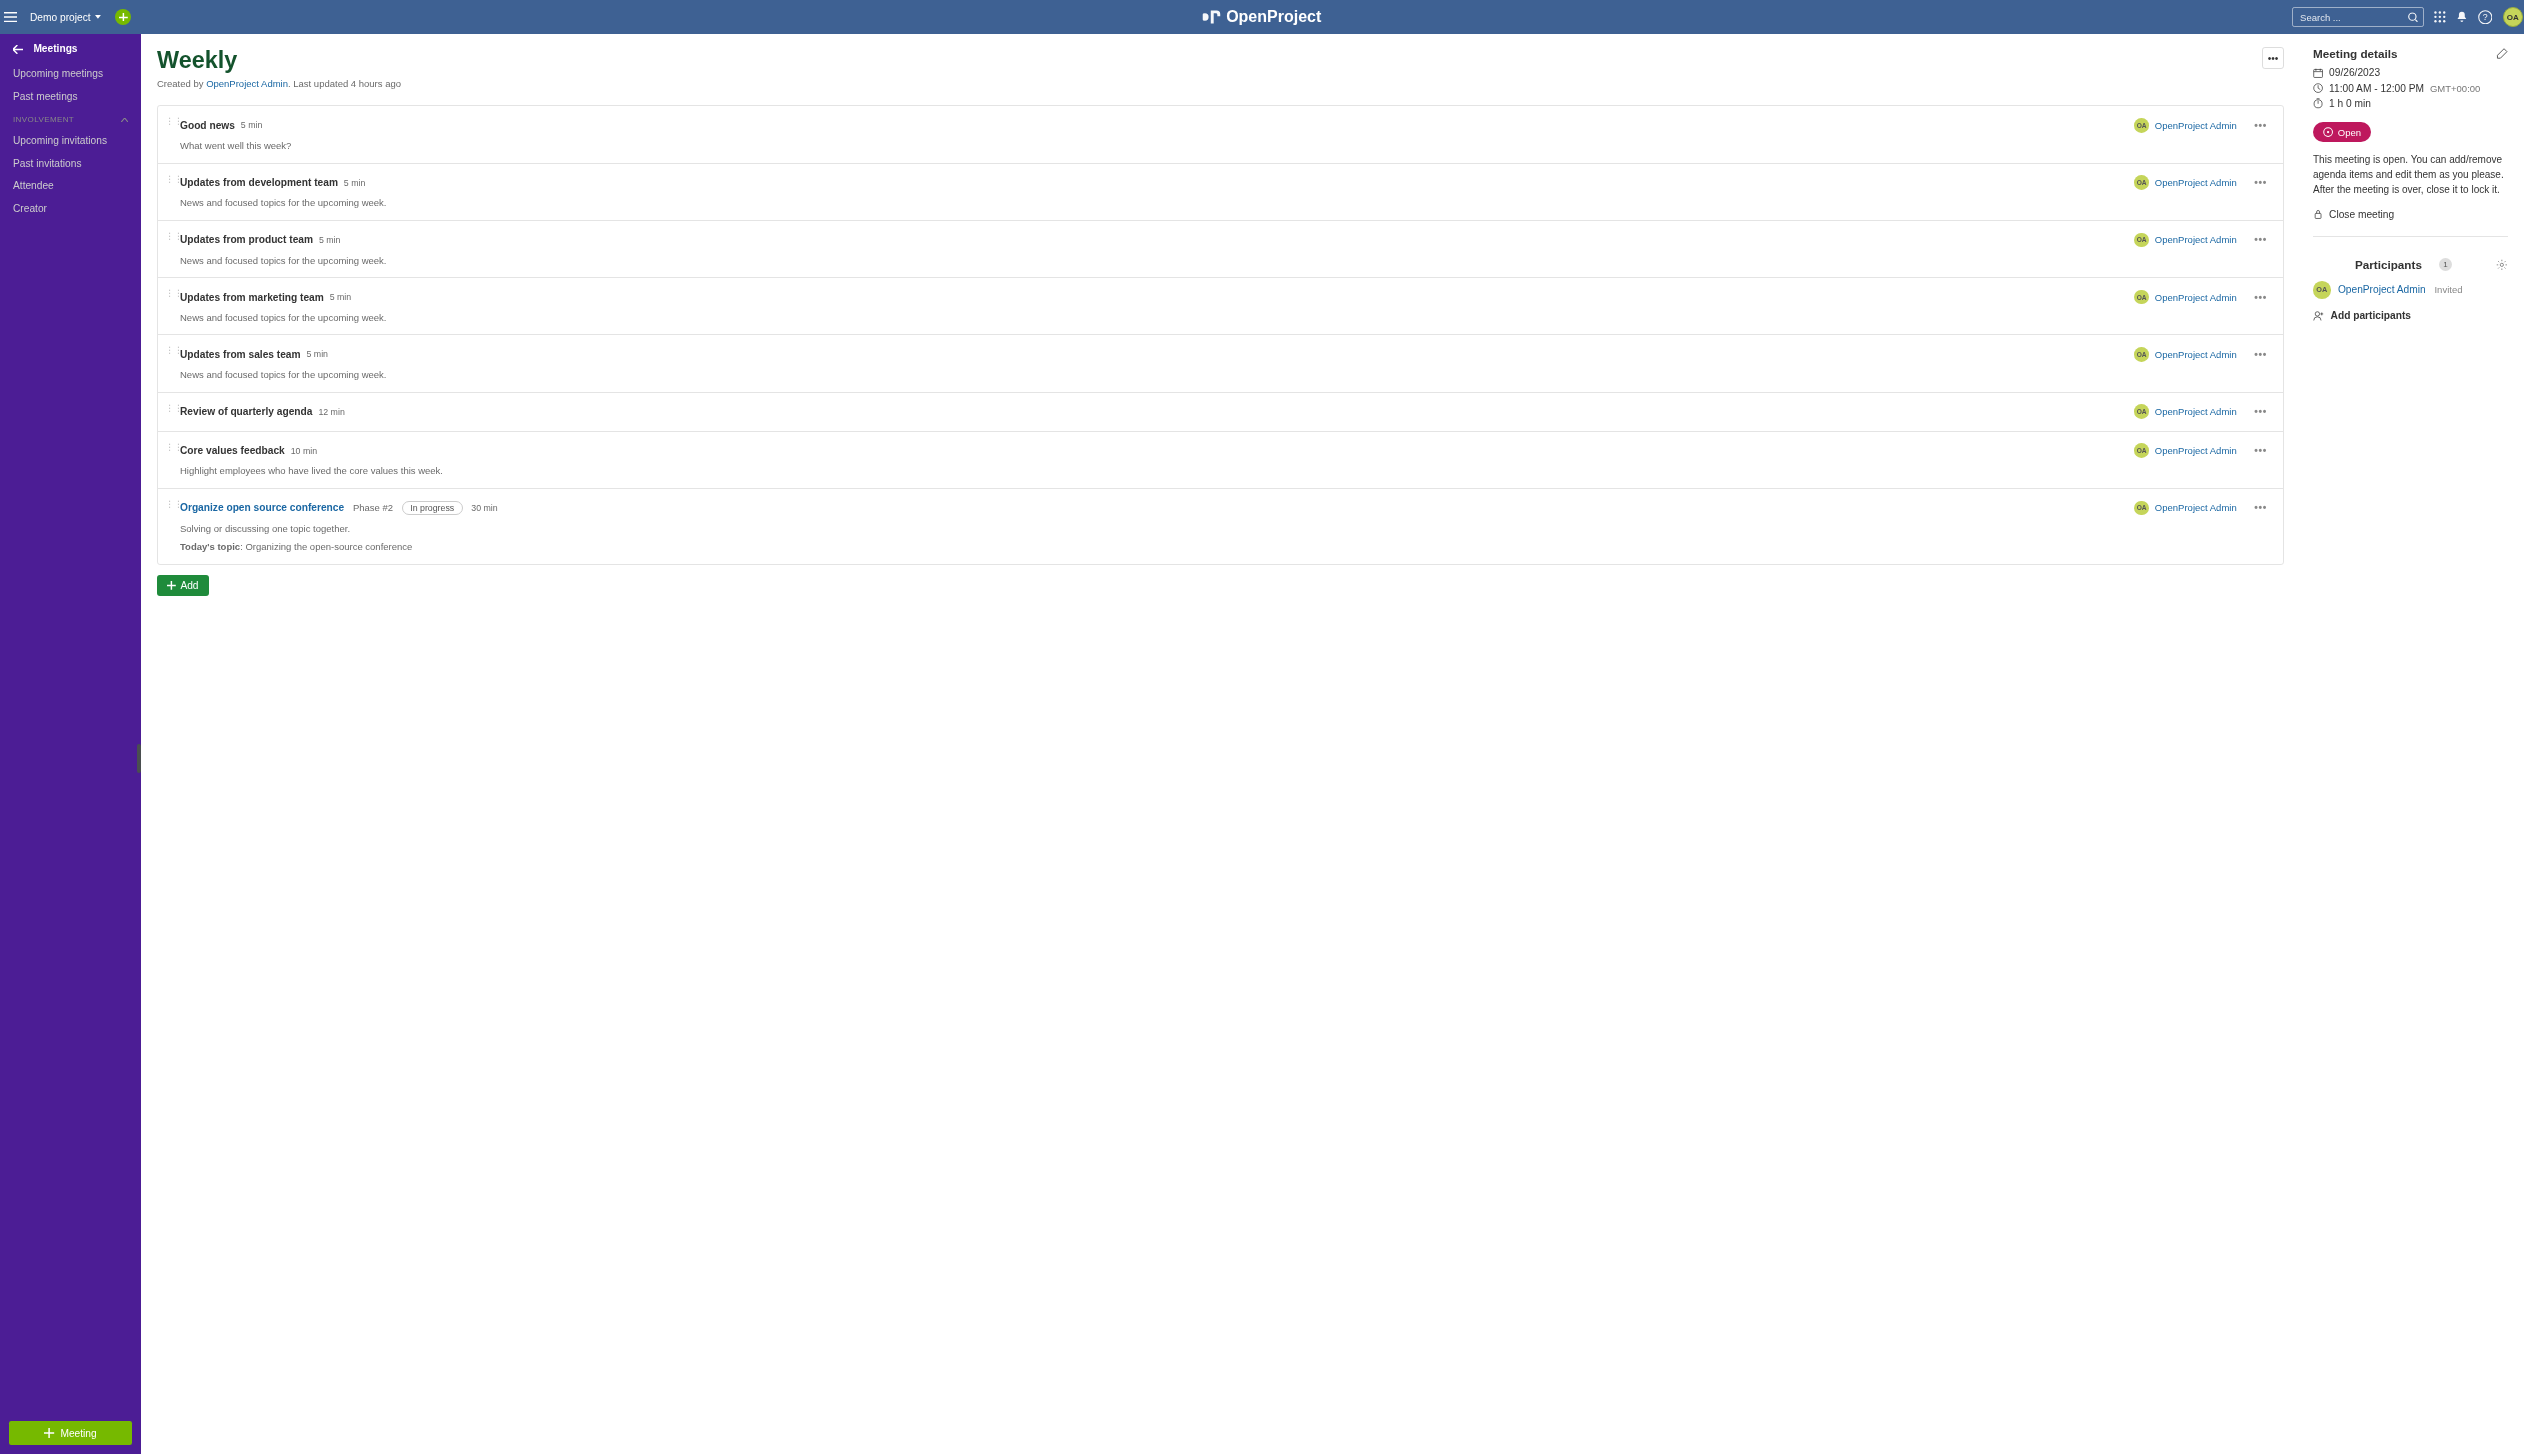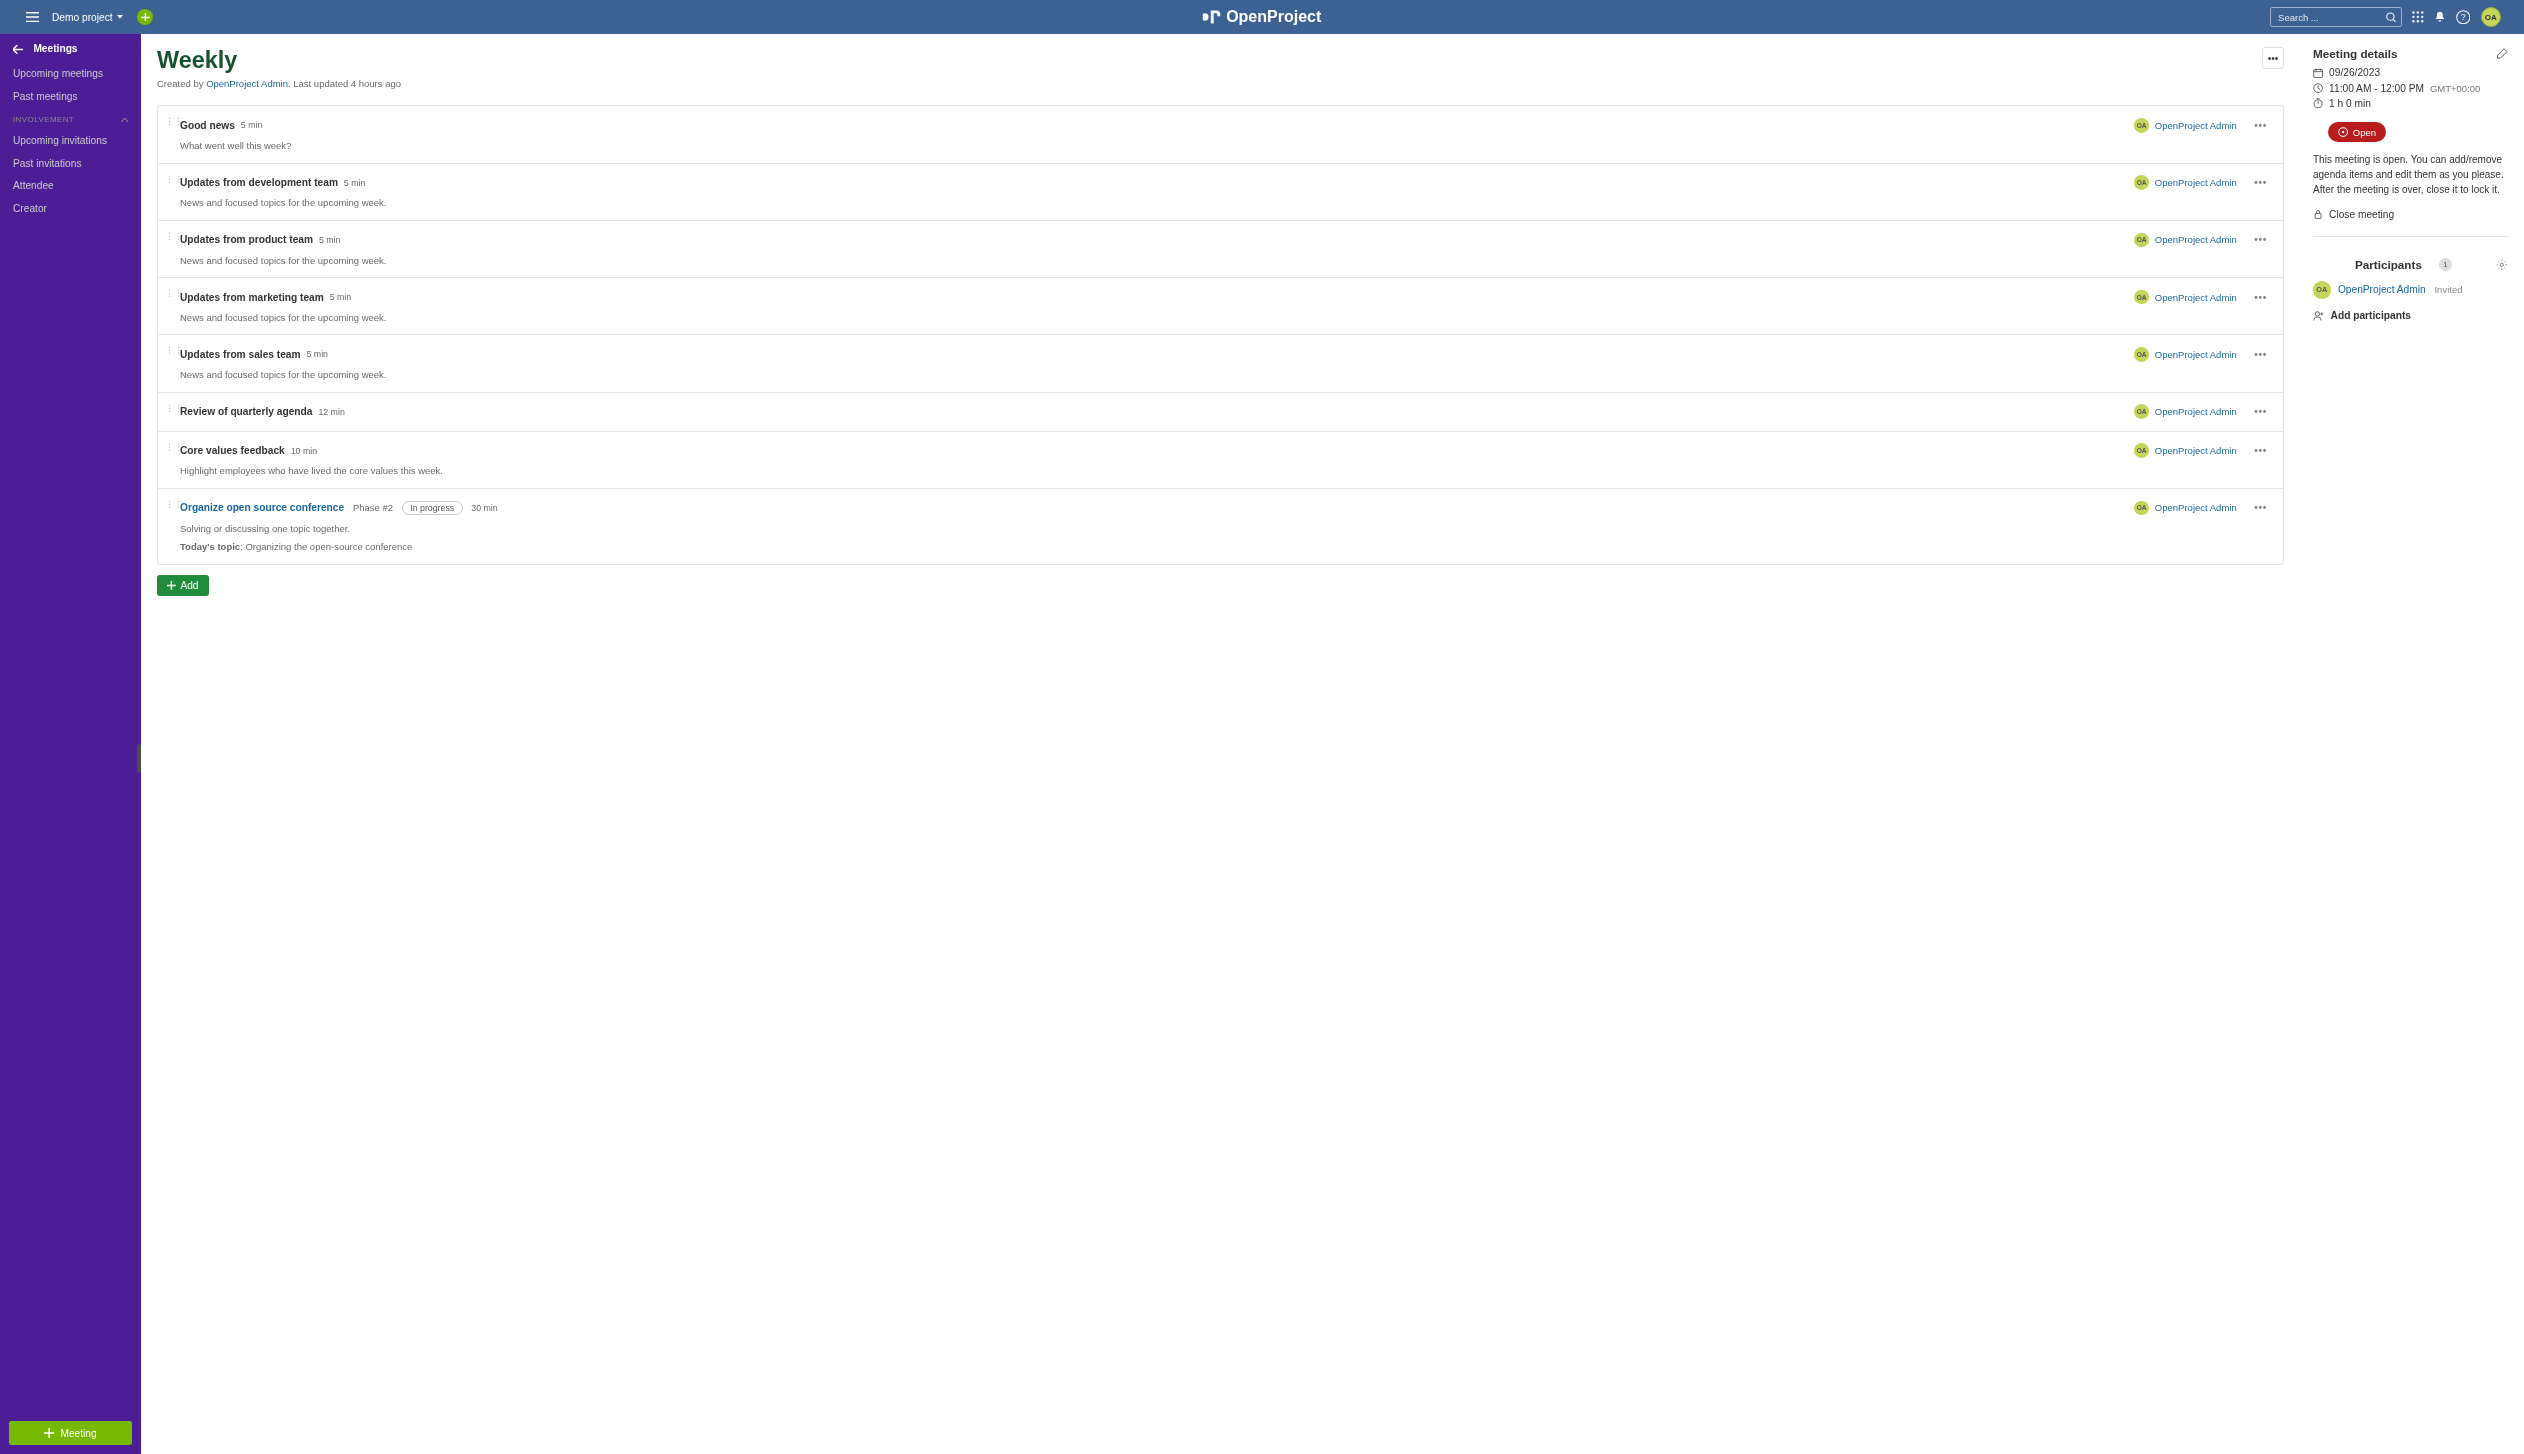--- a/index.html
+++ b/index.html
@@ -1,19 +1,19 @@
 <!DOCTYPE html>
 <html style="font-size:11.7px"><head>
 <meta charset="utf-8">
 <style>
   * { box-sizing: border-box; margin: 0; padding: 0; }
   body { font-family: -apple-system, "Segoe UI", "Helvetica Neue", Arial, sans-serif; font-size: 10.2px; color: #333; background: #fff; }
   
   
-  .topbar { background: #3e6193; height: 34px; display: flex; align-items: center; padding: 0 23px; color: #fff; }
+  .topbar { background: #3e6193; height: 34px; display: flex; align-items: center; padding: 0 1px; color: #fff; }
   .topbar-left { display: flex; align-items: center; gap: 10.2px; flex: 1; }
   .hamburger { cursor: pointer; padding: 2.9px; }
   .hamburger svg { display:block; }
   .project-select { display: flex; align-items: center; gap: 4.4px; cursor: pointer; font-size: 10.2px; }
   .plus-circle { width: 16px; height: 16px; background: #76b900; border-radius: 50%; display:flex; align-items:center; justify-content:center; cursor:pointer; margin-left: 4.4px; }
   .logo { position: absolute; left: 50%; transform: translateX(-50%); display:flex; align-items:center; gap:4.4px; font-size: 16px; font-weight: 600; }
   .topbar-right { display:flex; align-items:center; gap: 10.2px; }
   .search-box { position: relative; }
   .search-box input { background: transparent; border: 0.7px solid rgba(255,255,255,0.5); border-radius: 2.2px; padding: 3.7px 20.5px 3.7px 7.3px; color: #fff; width: 132px; font-size: 9.5px; }
   .search-box input::placeholder { color: rgba(255,255,255,0.85); }
@@ -58,21 +58,21 @@
   .todays-topic-label { font-weight:700; }
   
   .add-btn { margin-top: 10.2px; background:#1f8b3b; color:#fff; border:none; border-radius:2.9px; padding:5.1px 10.2px; display:flex; align-items:center; gap:4.4px; font-size:10.2px; cursor:pointer; }
   
   
   .details { width: 224px; padding: 13px 16px 13px 13px; font-size:10.2px; border-left: none; }
   .details-header { display:flex; align-items:center; justify-content:space-between; margin-bottom: 7.3px; }
   .details-title { font-weight:700; font-size:11.7px; }
   .detail-row { display:flex; align-items:center; gap:5.9px; color:#333; margin: 4.4px 0; font-size: 10.2px; }
   .tz { color:#777; font-size:9.5px; }
-  .open-pill { background:#b91c1c; color:#fff; border:none; border-radius:11.7px; padding:4.4px 10.2px; display:inline-flex; align-items:center; gap:4.4px; font-size:9.5px; margin-top:8.8px; cursor:default;margin-left:15px; }
+  .open-pill { background:#be185d; color:#fff; border:none; border-radius:11.7px; padding:4.4px 10.2px; display:inline-flex; align-items:center; gap:4.4px; font-size:9.5px; margin-top:8.8px; cursor:default; }
   .details-blurb { color:#333; font-size:10px; line-height:1.5; margin-top:10.2px; }
   .close-meeting { display:flex; align-items:center; gap:5.9px; font-weight:400; margin-top:11.7px; cursor:pointer; padding-bottom: 16px; border-bottom:0.7px solid #e4e4e4; }
   .participants-header { display:flex; align-items:center; gap:17px; margin-top:21px;padding-left:42px; }
   .count-badge { background:#ddd; color:#555; border-radius:50%; width:13px; height:13px; display:inline-flex; align-items:center; justify-content:center; font-size:8px; }
   .gear-right { margin-left:auto; color:#666; cursor:pointer; }
   .participant-row { display:flex; align-items:center; gap:7.3px; margin-top:10.2px; }
   .participant-avatar { width:17.6px; height:17.6px; border-radius:50%; background:#c5d55a; display:flex; align-items:center; justify-content:center; font-size:7.3px; font-weight:600; color:#555; }
   .participant-name { color:#1a67a3; cursor:pointer; }
   .invited { color:#888; font-size:9.5px; margin-left:1.5px; }
   .add-participants { display:flex; align-items:center; gap:5.9px; font-weight:700; margin-top:11.7px; cursor:pointer; }

